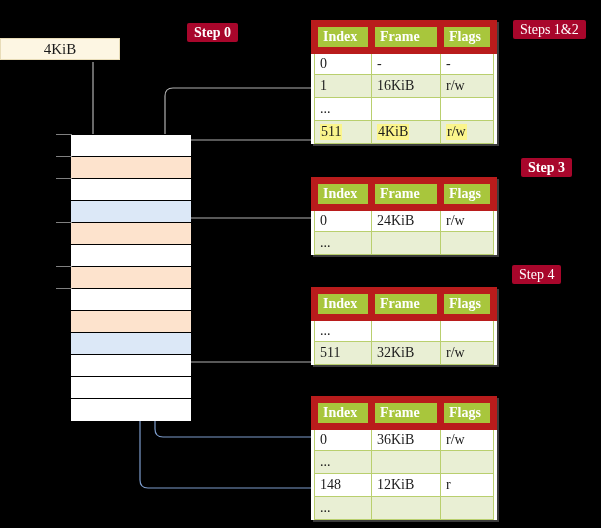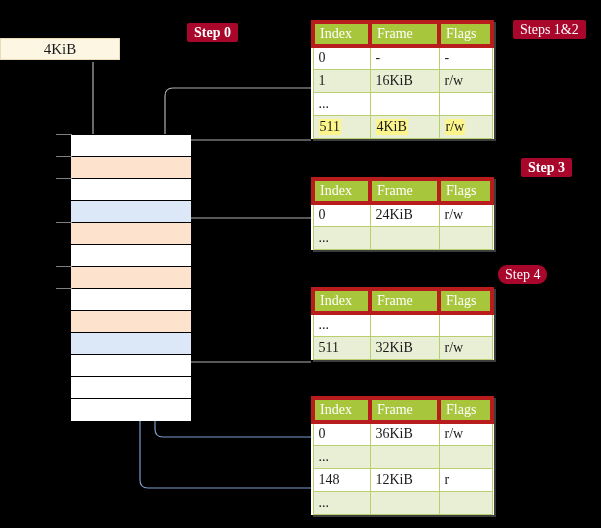--- a/index.html
+++ b/index.html
@@ -86,25 +86,25 @@
   
   .ptable {
     position: absolute;
     border-collapse: collapse;
     box-shadow: 2px 2px 0 rgba(200,200,200,0.30);
     background: #ffffff;
   }
   .ptable th {
     background: #a8c63c;
     color: #ffffff;
-    font-weight: normal;
+    font-weight: bold;
     font-size: 14px;
     text-align: left;
     padding: 2px 5px;
-    border: 4px solid #b91c1c;
+    border: 7px solid #b91c1c;
     height: 20px;
     box-sizing: border-box;
   }
   .ptable td {
     font-size: 14px;
     color: #1a1a1a;
     text-align: left;
     padding: 2px 5px;
     border: 1px solid #b9cf6e;
     height: 23px;
@@ -171,21 +171,21 @@
 
   <div class="step" style="left:187px; top:23px;font-weight:bold;">
     <span>Step 0</span>
   </div>
   <div class="step" style="left:513px; top:20px;">
     <span>Steps 1&amp;2</span>
   </div>
   <div class="step" style="left:521px; top:158px;font-weight:bold;">
     <span>Step 3</span>
   </div>
-  <div class="step" style="left:498px; top:265px;border-radius:9px;">
+  <div class="step" style="left:512px; top:265px;">
     <span>Step 4</span>
   </div>
 
   <div id="memblock">
     <div class="memrow white" style="top:0px;"></div>
     <div class="memrow orange" style="top:22px;"></div>
     <div class="memrow white" style="top:44px;"></div>
     <div class="memrow blue" style="top:66px;"></div>
     <div class="memrow orange" style="top:88px;"></div>
     <div class="memrow white" style="top:110px;"></div>

